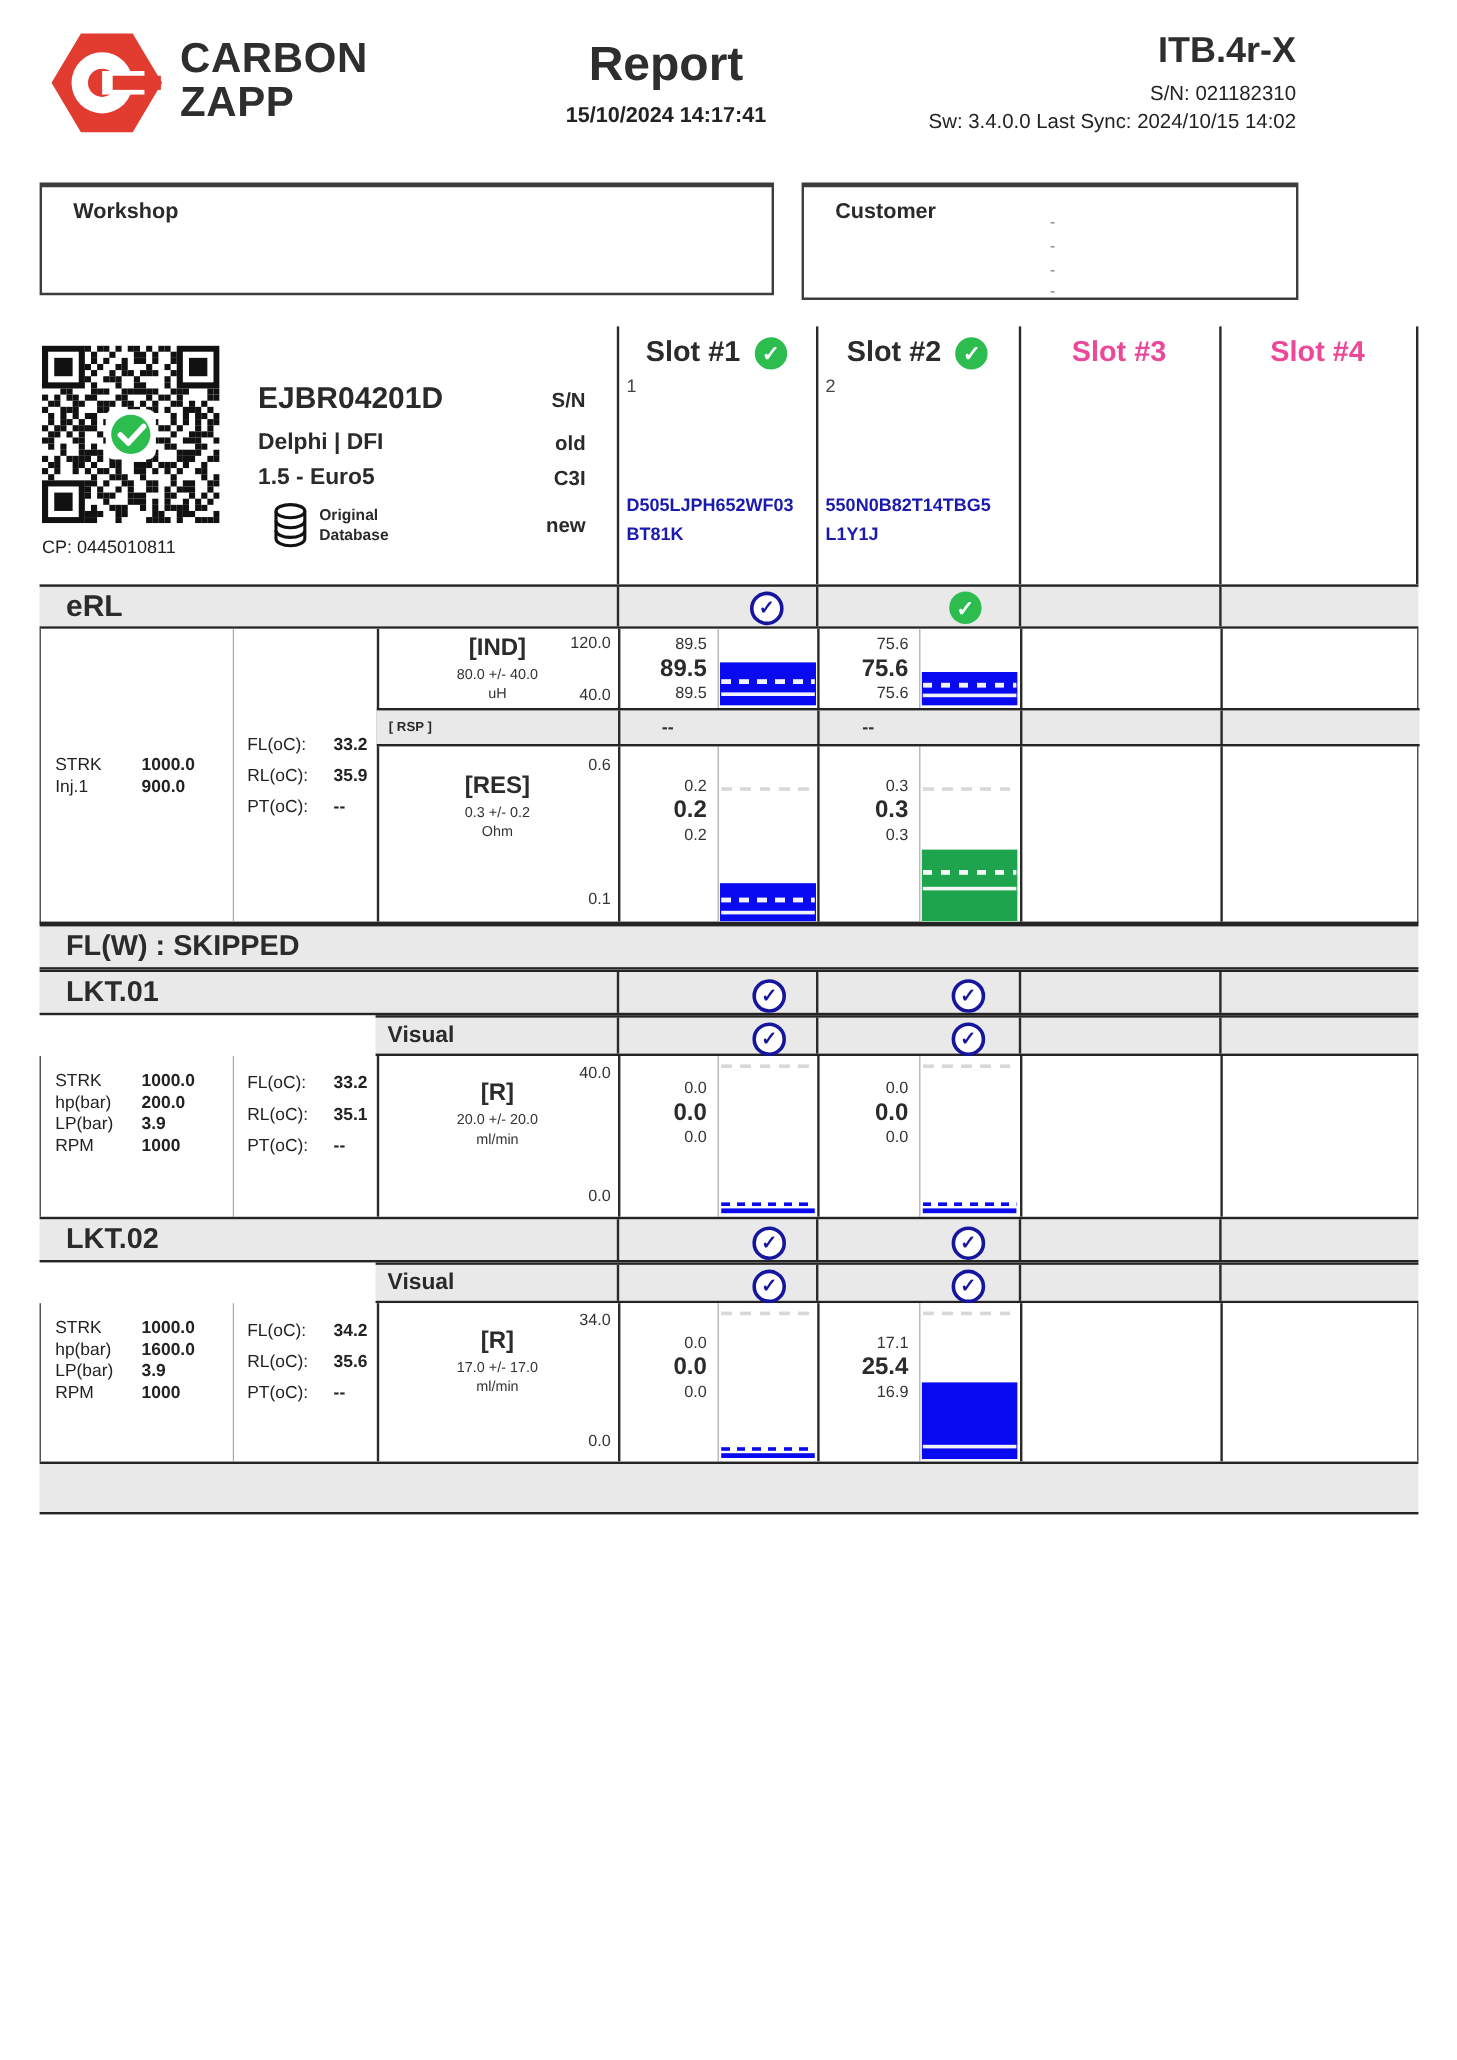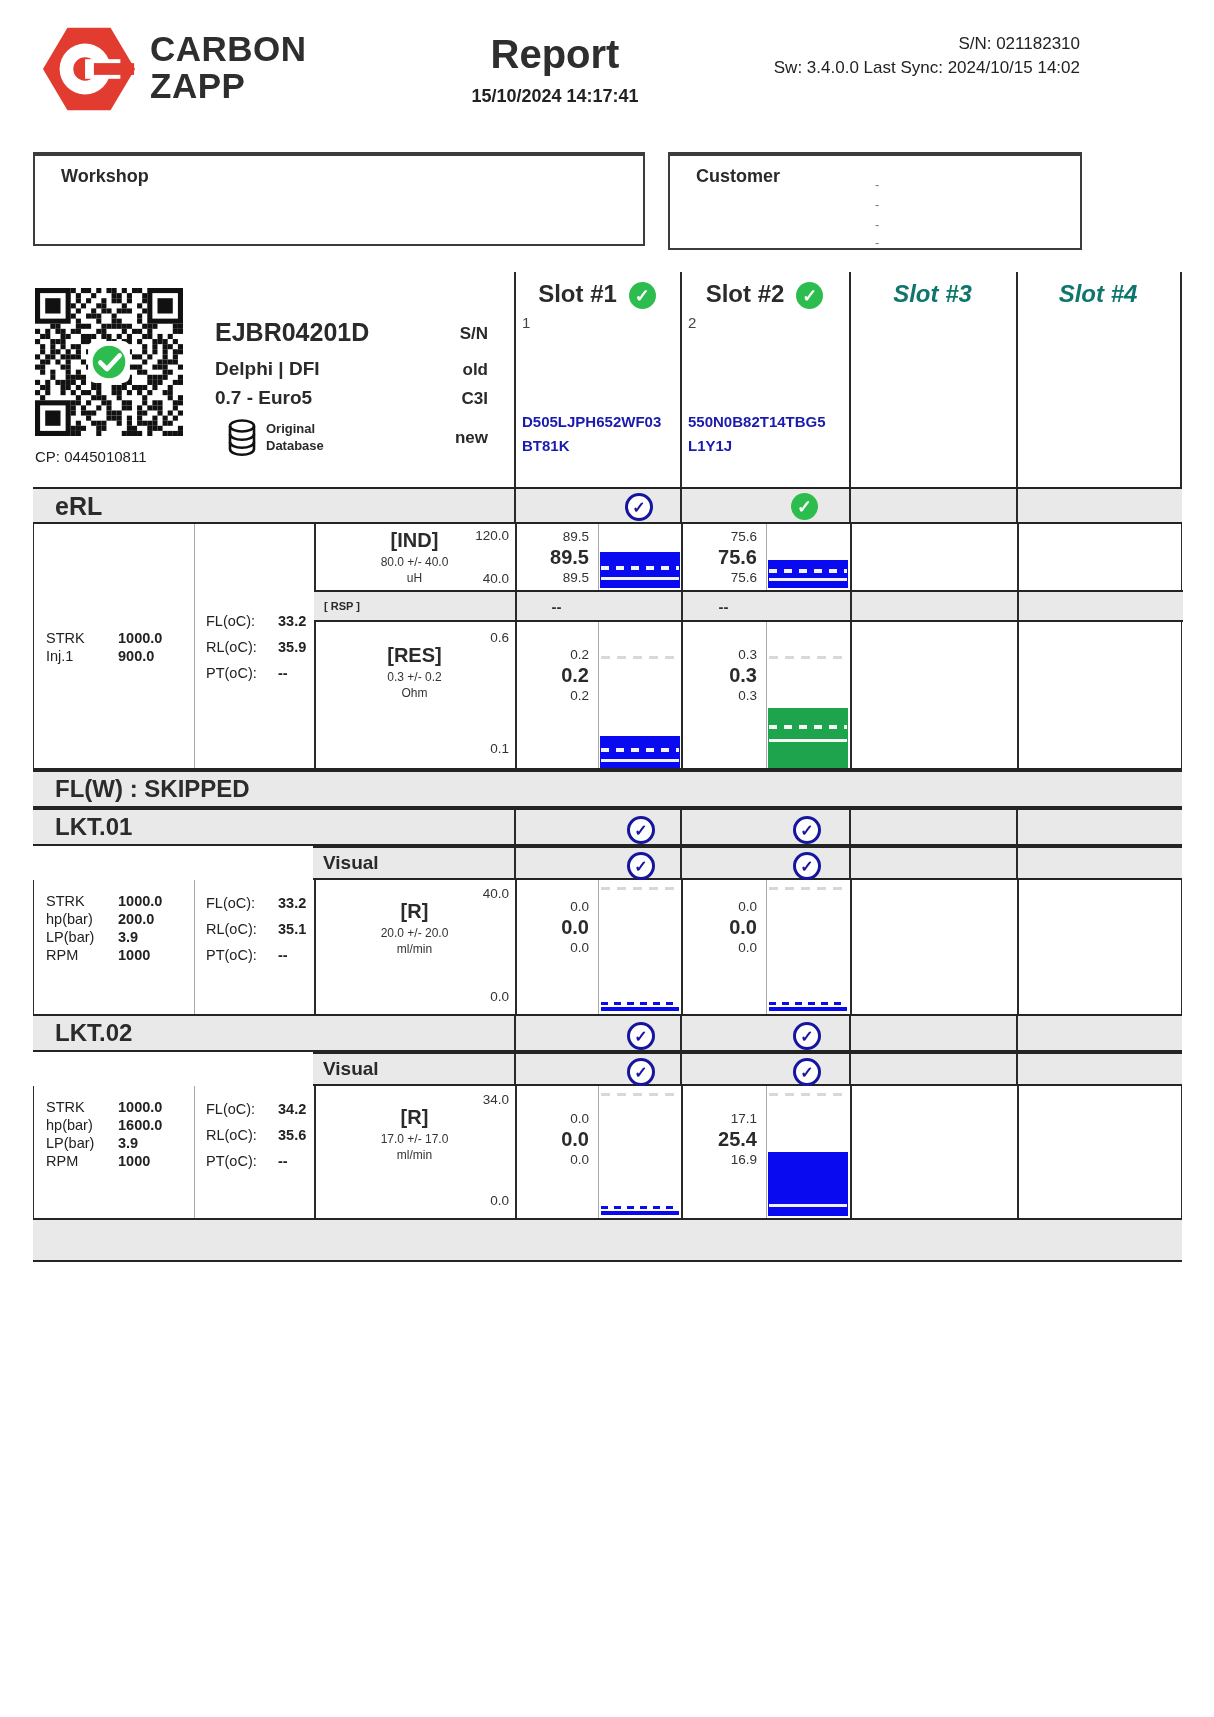--- a/index.html
+++ b/index.html
@@ -23,21 +23,21 @@
   .band{position:absolute;left:33px;width:1149px;background:#e9e9e9;border-top:2px solid #242424;border-bottom:2px solid #242424;box-sizing:border-box;}
   .band-title{position:absolute;left:22px;top:50%;transform:translateY(-50%);font-size:24px;font-weight:700;color:#2b2b2b;}
   .subband{position:absolute;background:#e9e9e9;border-top:2px solid #242424;border-bottom:2px solid #242424;box-sizing:border-box;}
   .mblock{position:absolute;left:33px;width:1149px;background:#fff;border-left:1.5px solid #2a2a2a;border-right:1.5px solid #2a2a2a;box-sizing:border-box;}
   .check{position:absolute;width:27px;height:27px;border-radius:50%;display:flex;align-items:center;justify-content:center;font-weight:700;}
   .ck-green{background:#2dbd4e;color:#fff;font-size:18px;}
   .ck-blue{background:#fff;color:#15159e;border:3px solid #15159e;width:22px;height:22px;font-size:16px;}
   .check.inline{position:static;display:inline-flex;margin-left:12px;vertical-align:middle;}
   
   .slot-head{position:absolute;top:8px;font-size:24px;font-weight:700;text-align:center;color:#2b2b2b;}
-  .slot-head.off{color:#0f766e;font-style:italic;}
+  .slot-head.off{color:#ec4899;}
   .slot-idx{position:absolute;font-size:15px;color:#444;}
   .inj-code{position:absolute;font-size:15px;font-weight:700;color:#1a1aae;line-height:24px;}
   
   .inj-name{font-size:25px;font-weight:700;}
   .inj-sub{font-size:19px;font-weight:700;}
   .qr-cap{font-size:15px;color:#222;}
   .side-lbl{font-size:17px;font-weight:700;text-align:right;width:100%;}
   .dbl{font-size:13px;font-weight:700;line-height:17px;}
   
   .speccell{position:absolute;box-sizing:border-box;text-align:center;}
@@ -82,20 +82,21 @@
   </div>
   <div class="abs" style="left:150px;top:30px;">
     <div class="brand-line">CARBON</div>
     <div class="brand-line">ZAPP</div>
   </div>
   <div class="abs" style="left:405px;top:32px;width:300px;text-align:center;">
     <div class="rtitle">Report</div>
     <div class="rdate">15/10/2024 14:17:41</div>
   </div>
   <div class="abs" style="right:134px;top:26px;text-align:right;">
+    <div class="dev">ITB.4r-X</div>
     <div class="sn">S/N: 021182310</div>
     <div class="sw">Sw: 3.4.0.0 Last Sync: 2024/10/15 14:02</div>
   </div>
 
   <div class="ibox" style="left:33px;top:152px;width:608px;height:88px;">
     <div class="ibox-label">Workshop</div>
   </div>
   <div class="ibox" style="left:668px;top:152px;width:410px;height:92px;">
     <div class="ibox-label">Customer</div>
     <div class="cdot" style="left:205px;top:22px;">-</div>
@@ -461,21 +462,21 @@
           <rect x="10" y="120" width="15" height="15"></rect>
           <rect x="52" y="52" width="41" height="41" rx="7" fill="#fff"></rect>
           <circle cx="72.5" cy="72.5" r="16" fill="#2dbd4e"></circle>
           <path d="M64 73 l6.5 6.5 L83 66" stroke="#fff" stroke-width="4.5" fill="none" stroke-linecap="round" stroke-linejoin="round"></path>
         </svg>
     </div>
     <div class="qr-cap abs" style="left:2px;top:176px;">CP: 0445010811</div>
 
     <div class="inj-name abs" style="left:182px;top:46px;">EJBR04201D</div>
     <div class="inj-sub abs" style="left:182px;top:86px;">Delphi | DFI</div>
-    <div class="inj-sub abs" style="left:182px;top:115px;">0.7 - Euro5</div>
+    <div class="inj-sub abs" style="left:182px;top:115px;">1.5 - Euro5</div>
 
     <div class="abs" style="left:193px;top:146px;width:32px;height:40px;">
       <svg viewBox="0 0 32 40" width="32" height="40" fill="none" stroke="#111" stroke-width="2.6">
         <ellipse cx="16" cy="8" rx="12" ry="5.5"></ellipse>
         <path d="M4 8 V31 c0 3.2 5.4 5.8 12 5.8 s12 -2.6 12 -5.8 V8"></path>
         <path d="M4 16 c0 3.2 5.4 5.8 12 5.8 s12 -2.6 12 -5.8"></path>
         <path d="M4 24 c0 3.2 5.4 5.8 12 5.8 s12 -2.6 12 -5.8"></path>
       </svg>
     </div>
     <div class="abs" style="left:233px;top:148px;">

